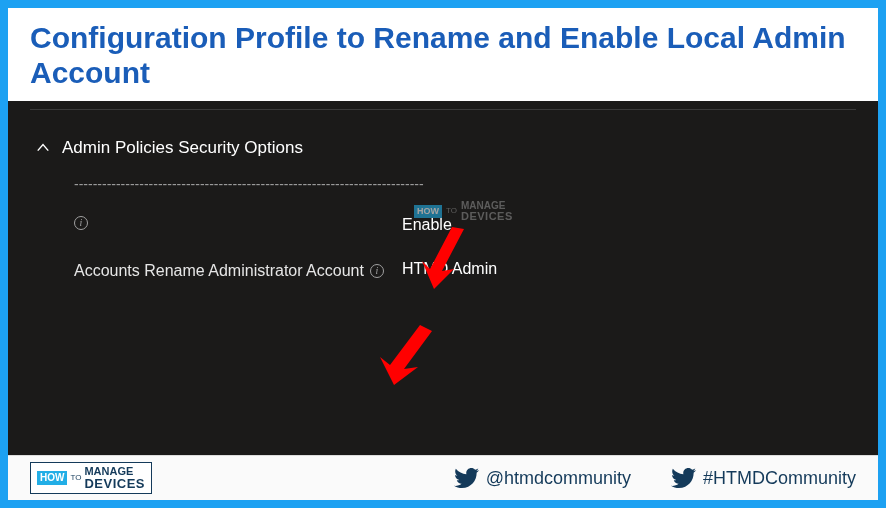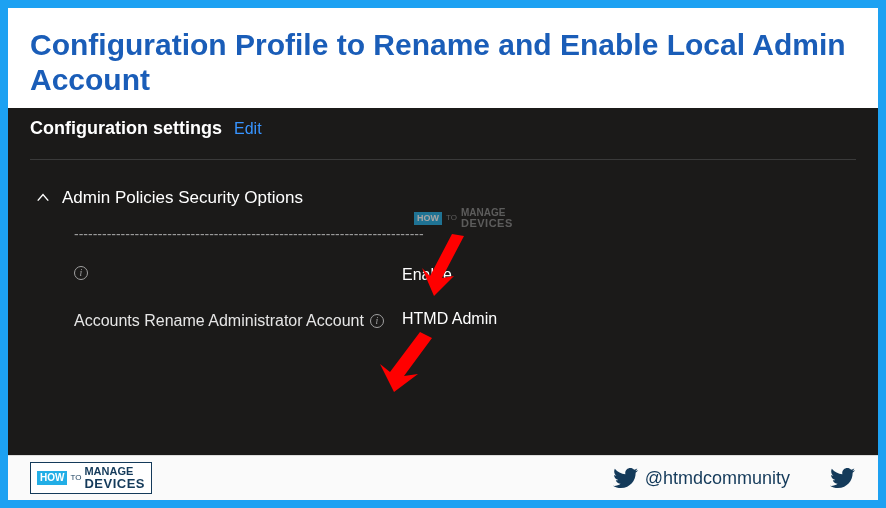--- a/index.html
+++ b/index.html
@@ -12,21 +12,21 @@
     .outer-frame {
       width: 886px;
       height: 508px;
       border: 8px solid #1da1f2;
       background: #fff;
       display: flex;
       flex-direction: column;
       position: relative;
     }
     .header-area {
-      padding: 19px 22px 10px 22px;
+      padding: 12px 22px 10px 22px;
       background: #fff;
     }
     .page-title {
       font-size: 30px;
       font-weight: 700;
       color: #1a5db8;
       line-height: 1.18;
     }
     .dark-panel {
       background: #1b1a19;
@@ -203,24 +203,20 @@
 <body>
 
 <div class="outer-frame">
 
   <div class="header-area">
     <h1 class="page-title">Configuration Profile to Rename and Enable Local Admin Account</h1>
   </div>
 
   <div class="dark-panel">
 
-    <div class="panel-header">
-      <span class="panel-header-title">Configuration settings</span>
-      <a class="panel-edit">Edit</a>
-    </div>
 
     <hr class="divider">
 
     <div class="policy-section">
 
       <div class="policy-heading">
         <span class="chevron">
           <svg viewBox="0 0 16 16" width="14" height="14">
               <path d="M2 11 L8 4 L14 11" stroke="#ffffff" stroke-width="1.6" fill="none"></path>
             </svg>
@@ -283,17 +279,18 @@
       <div class="handle">
         <svg class="twitter-icon" viewBox="0 0 24 24">
             <path fill="#143a5a" d="M23 4.9c-.8.4-1.7.6-2.6.8.9-.6 1.7-1.5 2-2.5-.9.5-1.9.9-2.9 1.1C18.6 3.3 17.4 2.7 16 2.7c-2.6 0-4.7 2.1-4.7 4.7 0 .4 0 .7.1 1.1C7.7 8.3 4.1 6.4 1.7 3.5c-.4.7-.6 1.5-.6 2.4 0 1.6.8 3.1 2.1 3.9-.8 0-1.5-.2-2.2-.6v.1c0 2.3 1.6 4.2 3.8 4.6-.4.1-.8.2-1.3.2-.3 0-.6 0-.9-.1.6 1.9 2.4 3.2 4.4 3.3-1.6 1.3-3.7 2-5.9 2-.4 0-.8 0-1.1-.1 2.1 1.4 4.6 2.1 7.3 2.1 8.8 0 13.6-7.3 13.6-13.6v-.6c.9-.7 1.7-1.5 2.4-2.5z"></path>
           </svg>
         <span>@htmdcommunity</span>
       </div>
       <div class="handle">
         <svg class="twitter-icon" viewBox="0 0 24 24">
             <path fill="#143a5a" d="M23 4.9c-.8.4-1.7.6-2.6.8.9-.6 1.7-1.5 2-2.5-.9.5-1.9.9-2.9 1.1C18.6 3.3 17.4 2.7 16 2.7c-2.6 0-4.7 2.1-4.7 4.7 0 .4 0 .7.1 1.1C7.7 8.3 4.1 6.4 1.7 3.5c-.4.7-.6 1.5-.6 2.4 0 1.6.8 3.1 2.1 3.9-.8 0-1.5-.2-2.2-.6v.1c0 2.3 1.6 4.2 3.8 4.6-.4.1-.8.2-1.3.2-.3 0-.6 0-.9-.1.6 1.9 2.4 3.2 4.4 3.3-1.6 1.3-3.7 2-5.9 2-.4 0-.8 0-1.1-.1 2.1 1.4 4.6 2.1 7.3 2.1 8.8 0 13.6-7.3 13.6-13.6v-.6c.9-.7 1.7-1.5 2.4-2.5z"></path>
           </svg>
+        <span>#HTMDCommunity</span>
       </div>
     </div>
   </div>
 
 </div>
 
 </body></html>

